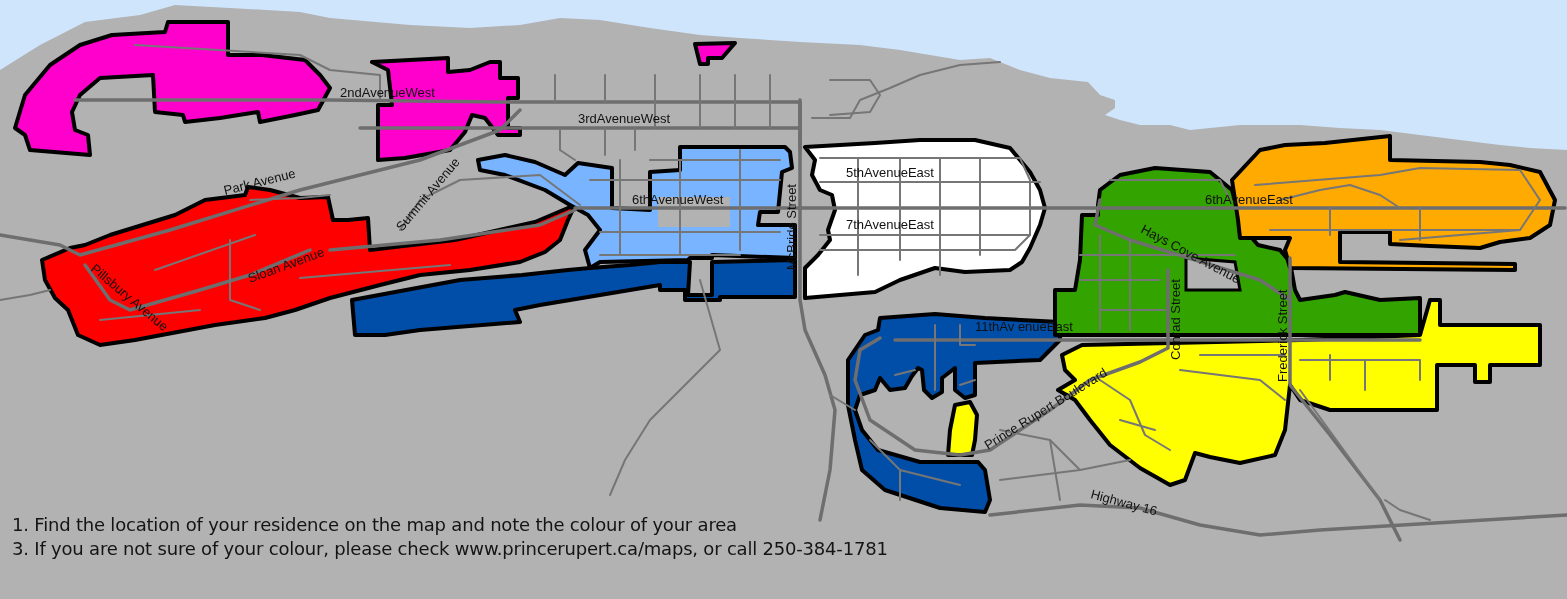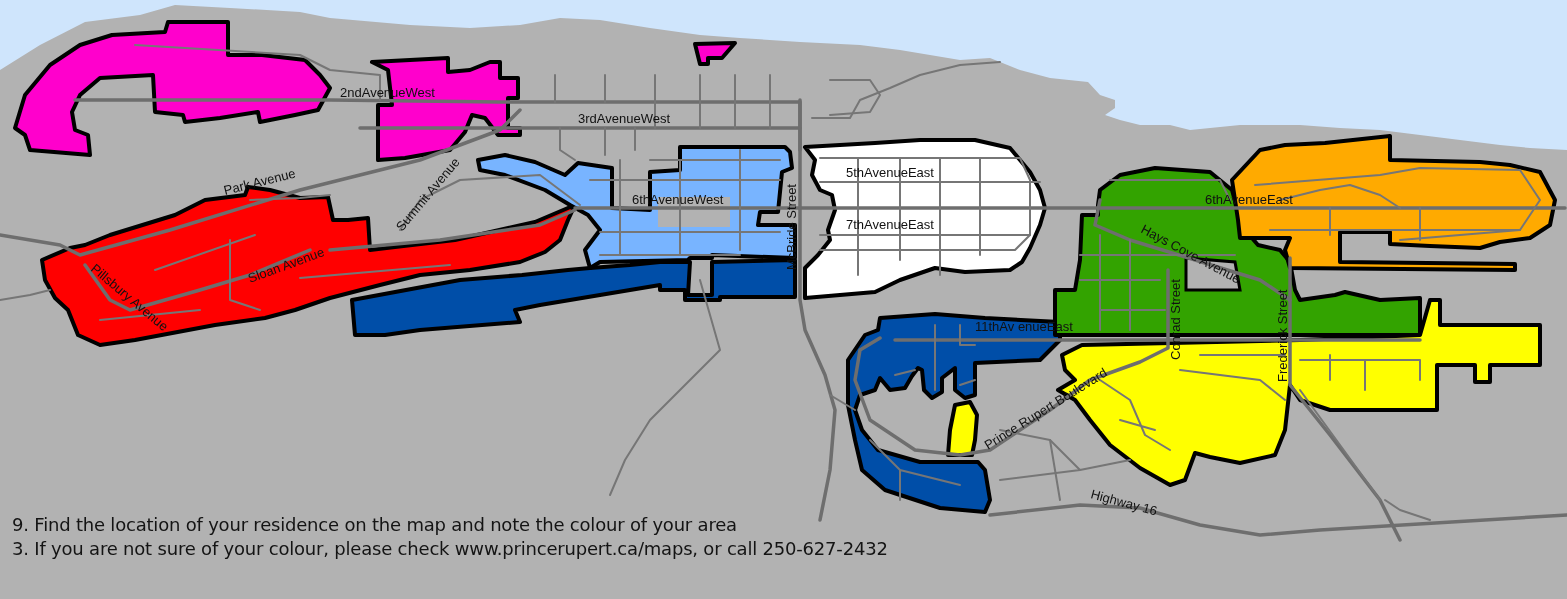--- a/index.html
+++ b/index.html
@@ -112,15 +112,15 @@
     <text class="street-label" x="1180" y="360" transform="rotate(-90 1180 360)">Conrad Street</text>
     <text class="street-label" x="1287" y="382" transform="rotate(-90 1287 382)">Frederick Street</text>
     <text class="street-label" x="975" y="331">11thAv enueEast</text>
     <text class="street-label" x="988" y="450" transform="rotate(-32 988 450)">Prince Rupert Boulevard</text>
     <text class="street-label" x="1090" y="498" transform="rotate(15 1090 498)">Highway 16</text>
   </g>
 </svg>
 </div>
 
 <div class="instructions">
-  <div>9. Find the location of your residence on the map and note the colour of your area</div>
-  <div>3. If you are not sure of your colour, please check www.princerupert.ca/maps, or call 250-627-2432</div>
+  <div>1. Find the location of your residence on the map and note the colour of your area</div>
+  <div>3. If you are not sure of your colour, please check www.princerupert.ca/maps, or call 250-384-1781</div>
 </div>
 
 </body></html>

